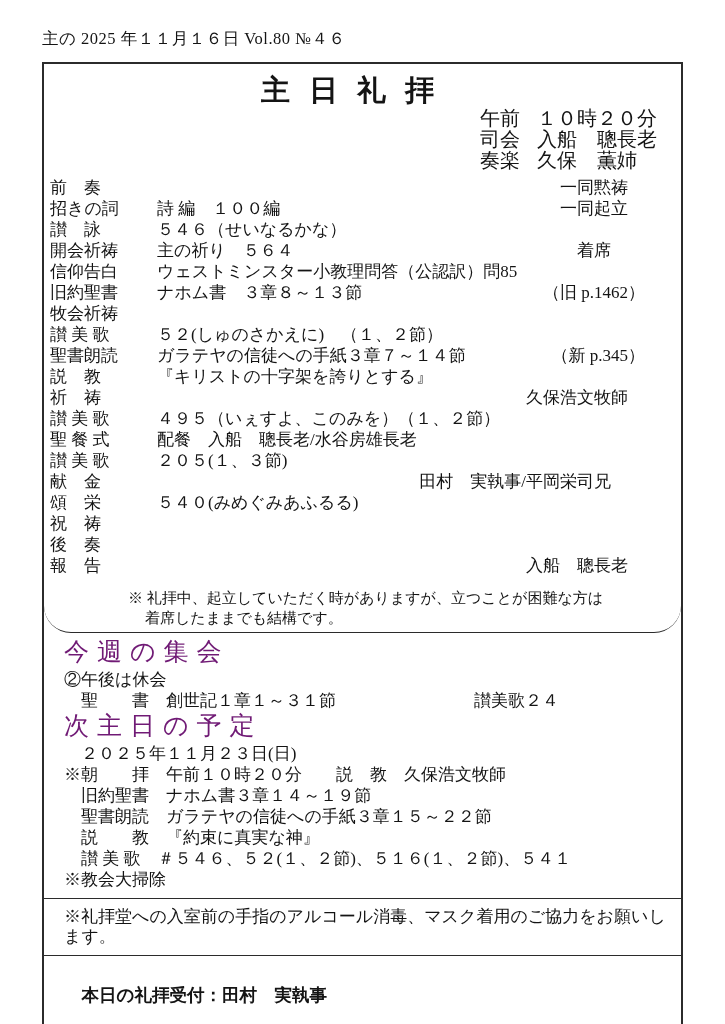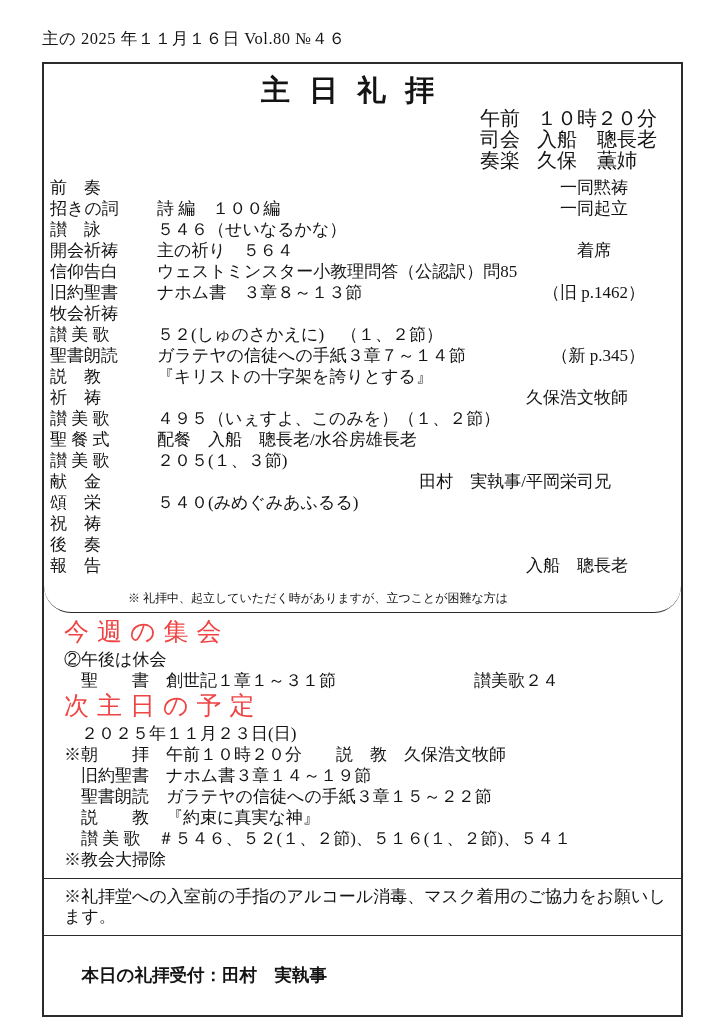--- a/index.html
+++ b/index.html
@@ -30,28 +30,28 @@
   .worship-info{ margin-left:430px; font-size:20px; line-height:21px; }
   .info-row{ display:flex; white-space:pre; }
   .info-row .i-label{ margin-right:17px; }
 
   .order{ margin-top:6px; font-size:17px; line-height:21px; }
   .order-row{ display:flex;align-items:center; }
   .order-label{ width:107px; white-space:pre; flex:none; }
   .order-content{ flex:1; white-space:pre; }
   .order-right{ white-space:pre; text-align:right; flex:none; }
 
-  .note-a{ margin:12px 0 0 78px; font-size:12px; line-height:20px; }
+  .note-a{ margin:12px 0 0 78px; font-size:15px; line-height:20px; }
   .note-a .l2{ padding-left:17px; }
 
   
   .section-b{ border-bottom:1.5px solid #2b2b2b; padding:2px 8px 8px 20px; font-size:17px; }
   .sec-heading{
     font-size:25px; font-weight:500; letter-spacing:8px;
-    line-height:30px; margin:2px 0 2px 0; color:#ef4444;
+    line-height:30px; margin:2px 0 2px 0; color:#701a75;
   }
   .next-heading{ margin-top:0; }
   .week-row{ display:flex; line-height:21px; }
   .week-left{ width:410px; white-space:pre; flex:none; }
   .week-right{ white-space:pre; }
   .next-line{ line-height:21px; white-space:pre; }
 
   
   .section-c{ border-bottom:1.5px solid #2b2b2b; padding:8px 6px 8px 20px; font-size:17px; line-height:20px; }
 
@@ -200,20 +200,21 @@
 
         <div class="order-row">
           <span class="order-label">報　告</span>
           <span class="order-content"></span>
           <span class="order-right">入船　聰長老　</span>
         </div>
       </div>
 
     <div class="note-a">
       <div class="l1">※ 礼拝中、起立していただく時がありますが、立つことが困難な方は</div>
+      <div class="l2">着席したままでも結構です。</div>
     </div>
   </section>
 
   <section class="section-b">
     <h2 class="sec-heading">今週の集会</h2>
 
     <div>
 
         <div class="week-row">
           <span class="week-right">②午後は休会</span>

